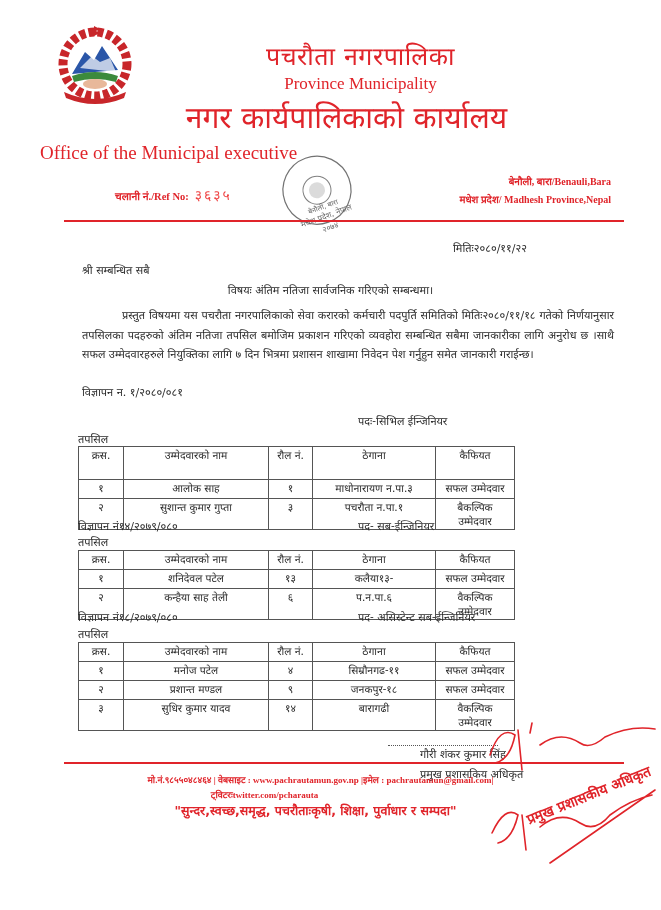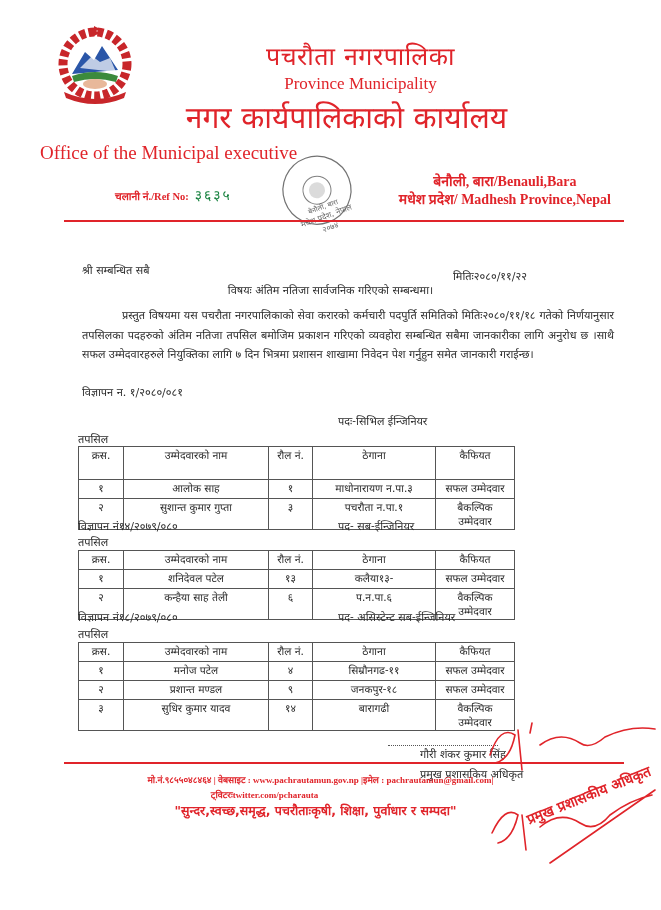--- a/index.html
+++ b/index.html
@@ -10,37 +10,37 @@
   .abs { position: absolute; }
 
   
   .emblem { left: 50px; top: 24px; width: 90px; height: 82px; }
   .title-np { left: 0; width: 661px; top: 38px; text-align: center; font-size: 25px; color: #e0242a; font-family: "DejaVu Sans", sans-serif; letter-spacing: 0.5px; padding-left: 60px; box-sizing: border-box; }
   .title-en { left: 0; width: 661px; top: 74px; text-align: center; font-size: 17px; color: #e0242a; font-family: "Liberation Serif", serif; padding-left: 60px; box-sizing: border-box; }
   .office-np { left: 0; width: 661px; top: 96px; text-align: center; font-size: 30px; color: #e0242a; font-family: "DejaVu Sans", sans-serif; padding-left: 32px; box-sizing: border-box; }
   .office-en { left: 0; width: 661px; top: 142px; font-size: 19px; color: #e0242a; font-family: "Liberation Serif", serif; padding-left: 40px; box-sizing: border-box; }
 
   .meta-left { left: 115px; top: 186px; font-size: 10.5px; color: #e0242a; font-family: "Liberation Serif", serif; font-weight: bold; line-height: 19px; }
-  .meta-left .ref-num { font-family: "DejaVu Sans Mono", monospace; font-size: 14px; color: #15803d; font-weight: normal; letter-spacing: 2px; margin-left: 6px; }
-  .meta-right { right: 50px; top: 173px; font-size: 14px; color: #e0242a; font-family: "Liberation Serif", serif; font-weight: bold; line-height: 18px; text-align: center; }
+  .meta-left .ref-num { font-family: "DejaVu Sans Mono", monospace; font-size: 14px; color: #ef4444; font-weight: normal; letter-spacing: 2px; margin-left: 6px; }
+  .meta-right { right: 50px; top: 173px; font-size: 10px; color: #e0242a; font-family: "Liberation Serif", serif; font-weight: bold; line-height: 18px; text-align: right; }
 
   .rule { left: 64px; width: 560px; height: 2px; background: #e0242a; }
 
   .stamp { left: 268px; top: 148px; width: 100px; height: 90px; }
 
-  .date { left: 453px; top: 240px; font-size: 11px; margin-top: 28px; }
+  .date { left: 453px; top: 240px; font-size: 11px; }
 
   .addressee { left: 82px; top: 262px; font-size: 11px; }
   .subject { left: 0; width: 661px; top: 282px; text-align: center; font-size: 11px; }
 
   .para { left: 82px; width: 532px; top: 306px; font-size: 11px; line-height: 19.5px; text-align: justify; }
   .para .indent { display: inline-block; width: 40px; }
 
   .vigyapan { font-size: 11px; }
-  .post { font-size: 11px; }
+  .post { font-size: 11px; margin-left: 20px; }
   .tapsil { font-size: 11px; }
 
   table.results { border-collapse: collapse; position: absolute; left: 78px; width: 437px; font-size: 10.5px; }
   table.results td, table.results th { border: 1px solid #555; padding: 1px 5px; text-align: center; font-weight: normal; height: 16px; vertical-align: top; }
   table.results .c1 { width: 34px; }
   table.results .c2 { width: 134px; }
   table.results .c3 { width: 33px; }
   table.results .c4 { width: 112px; }
 
   .sig-dots { left: 388px; top: 745px; width: 110px; border-top: 1px dotted #555; }

